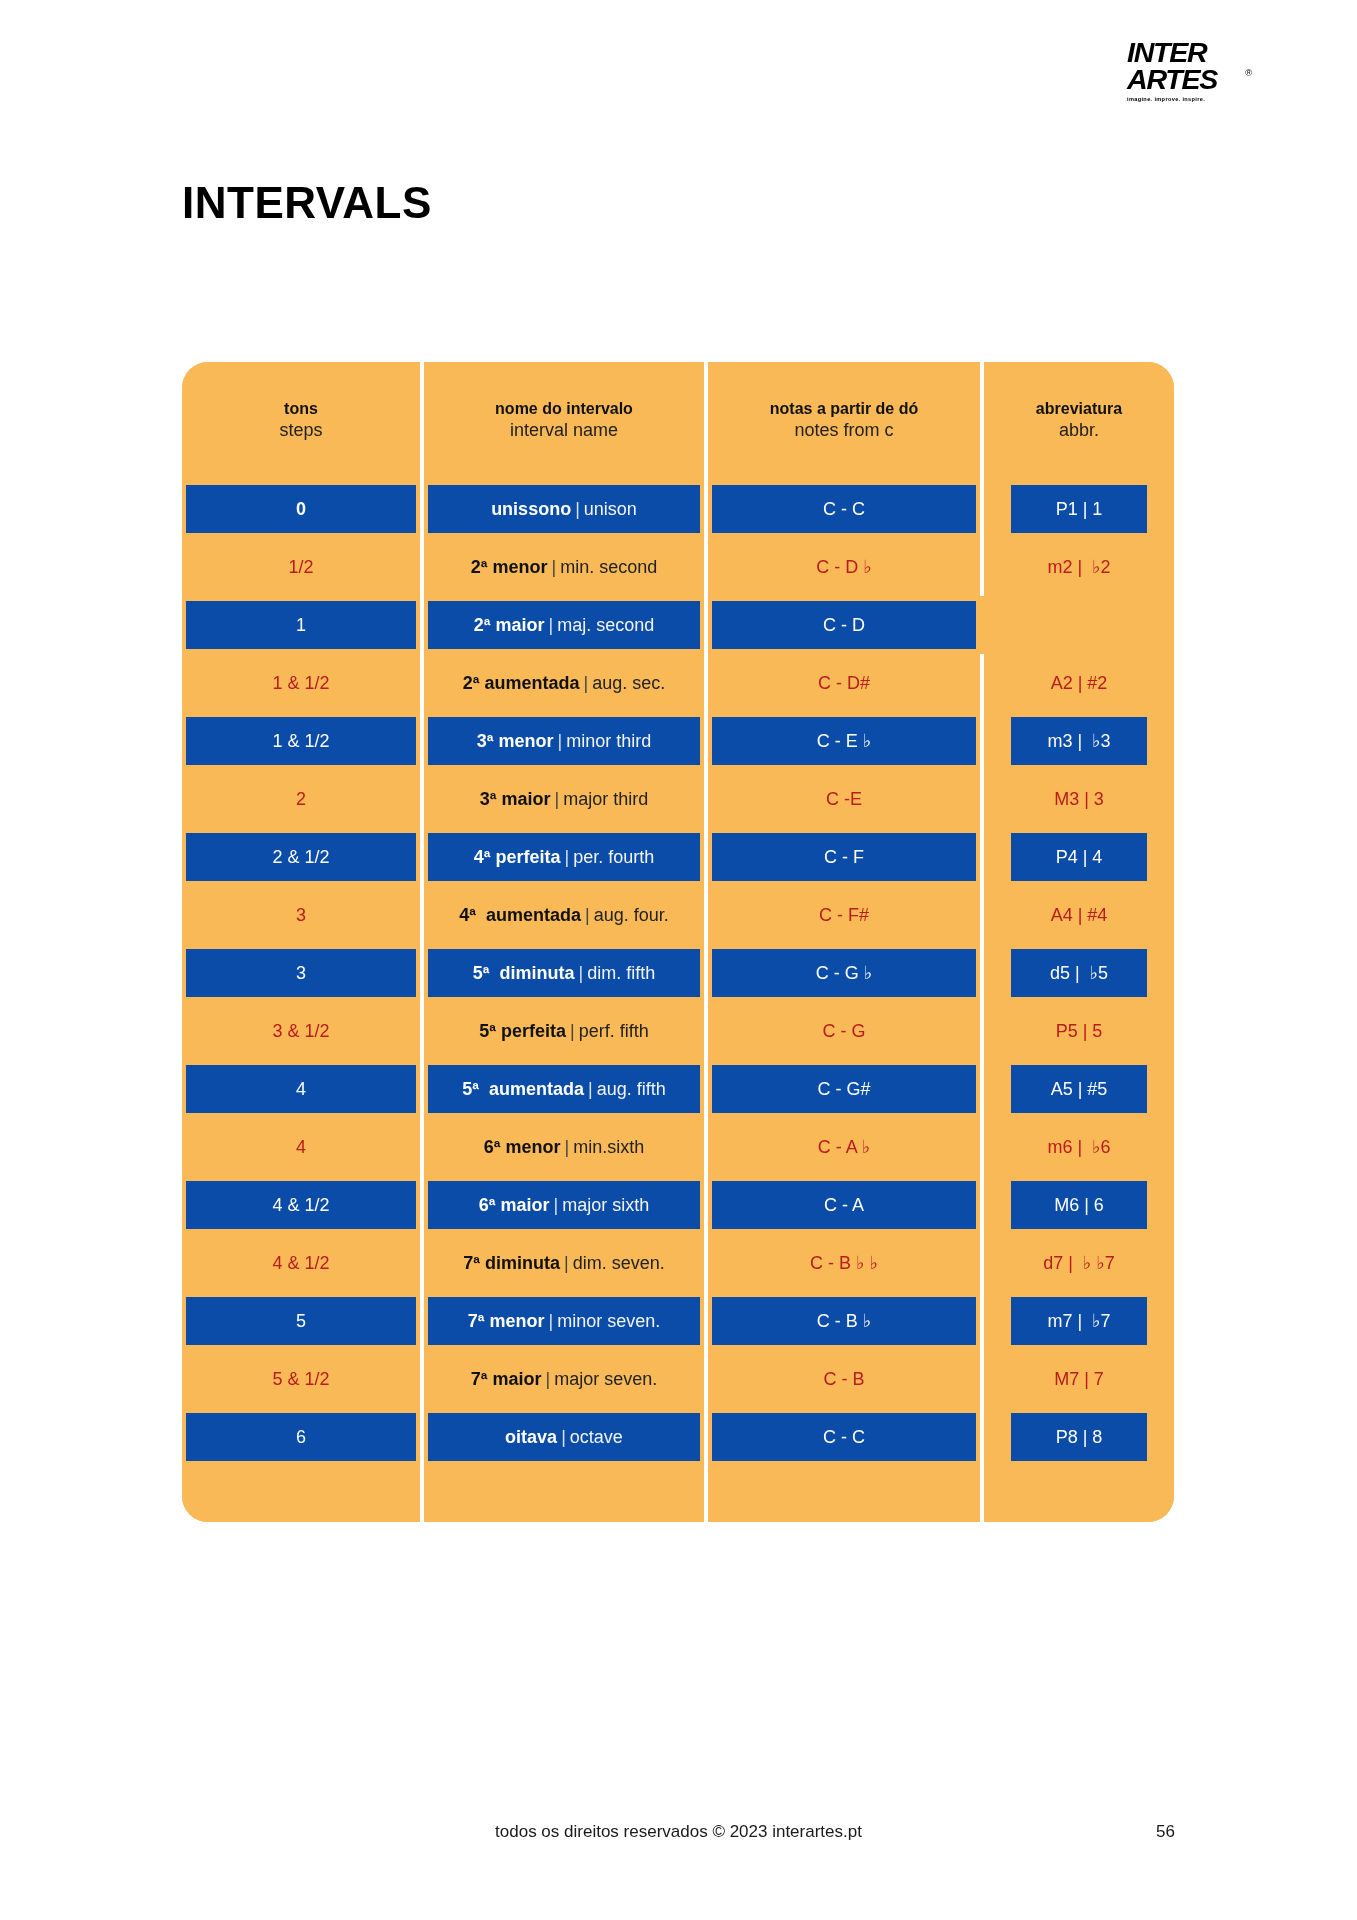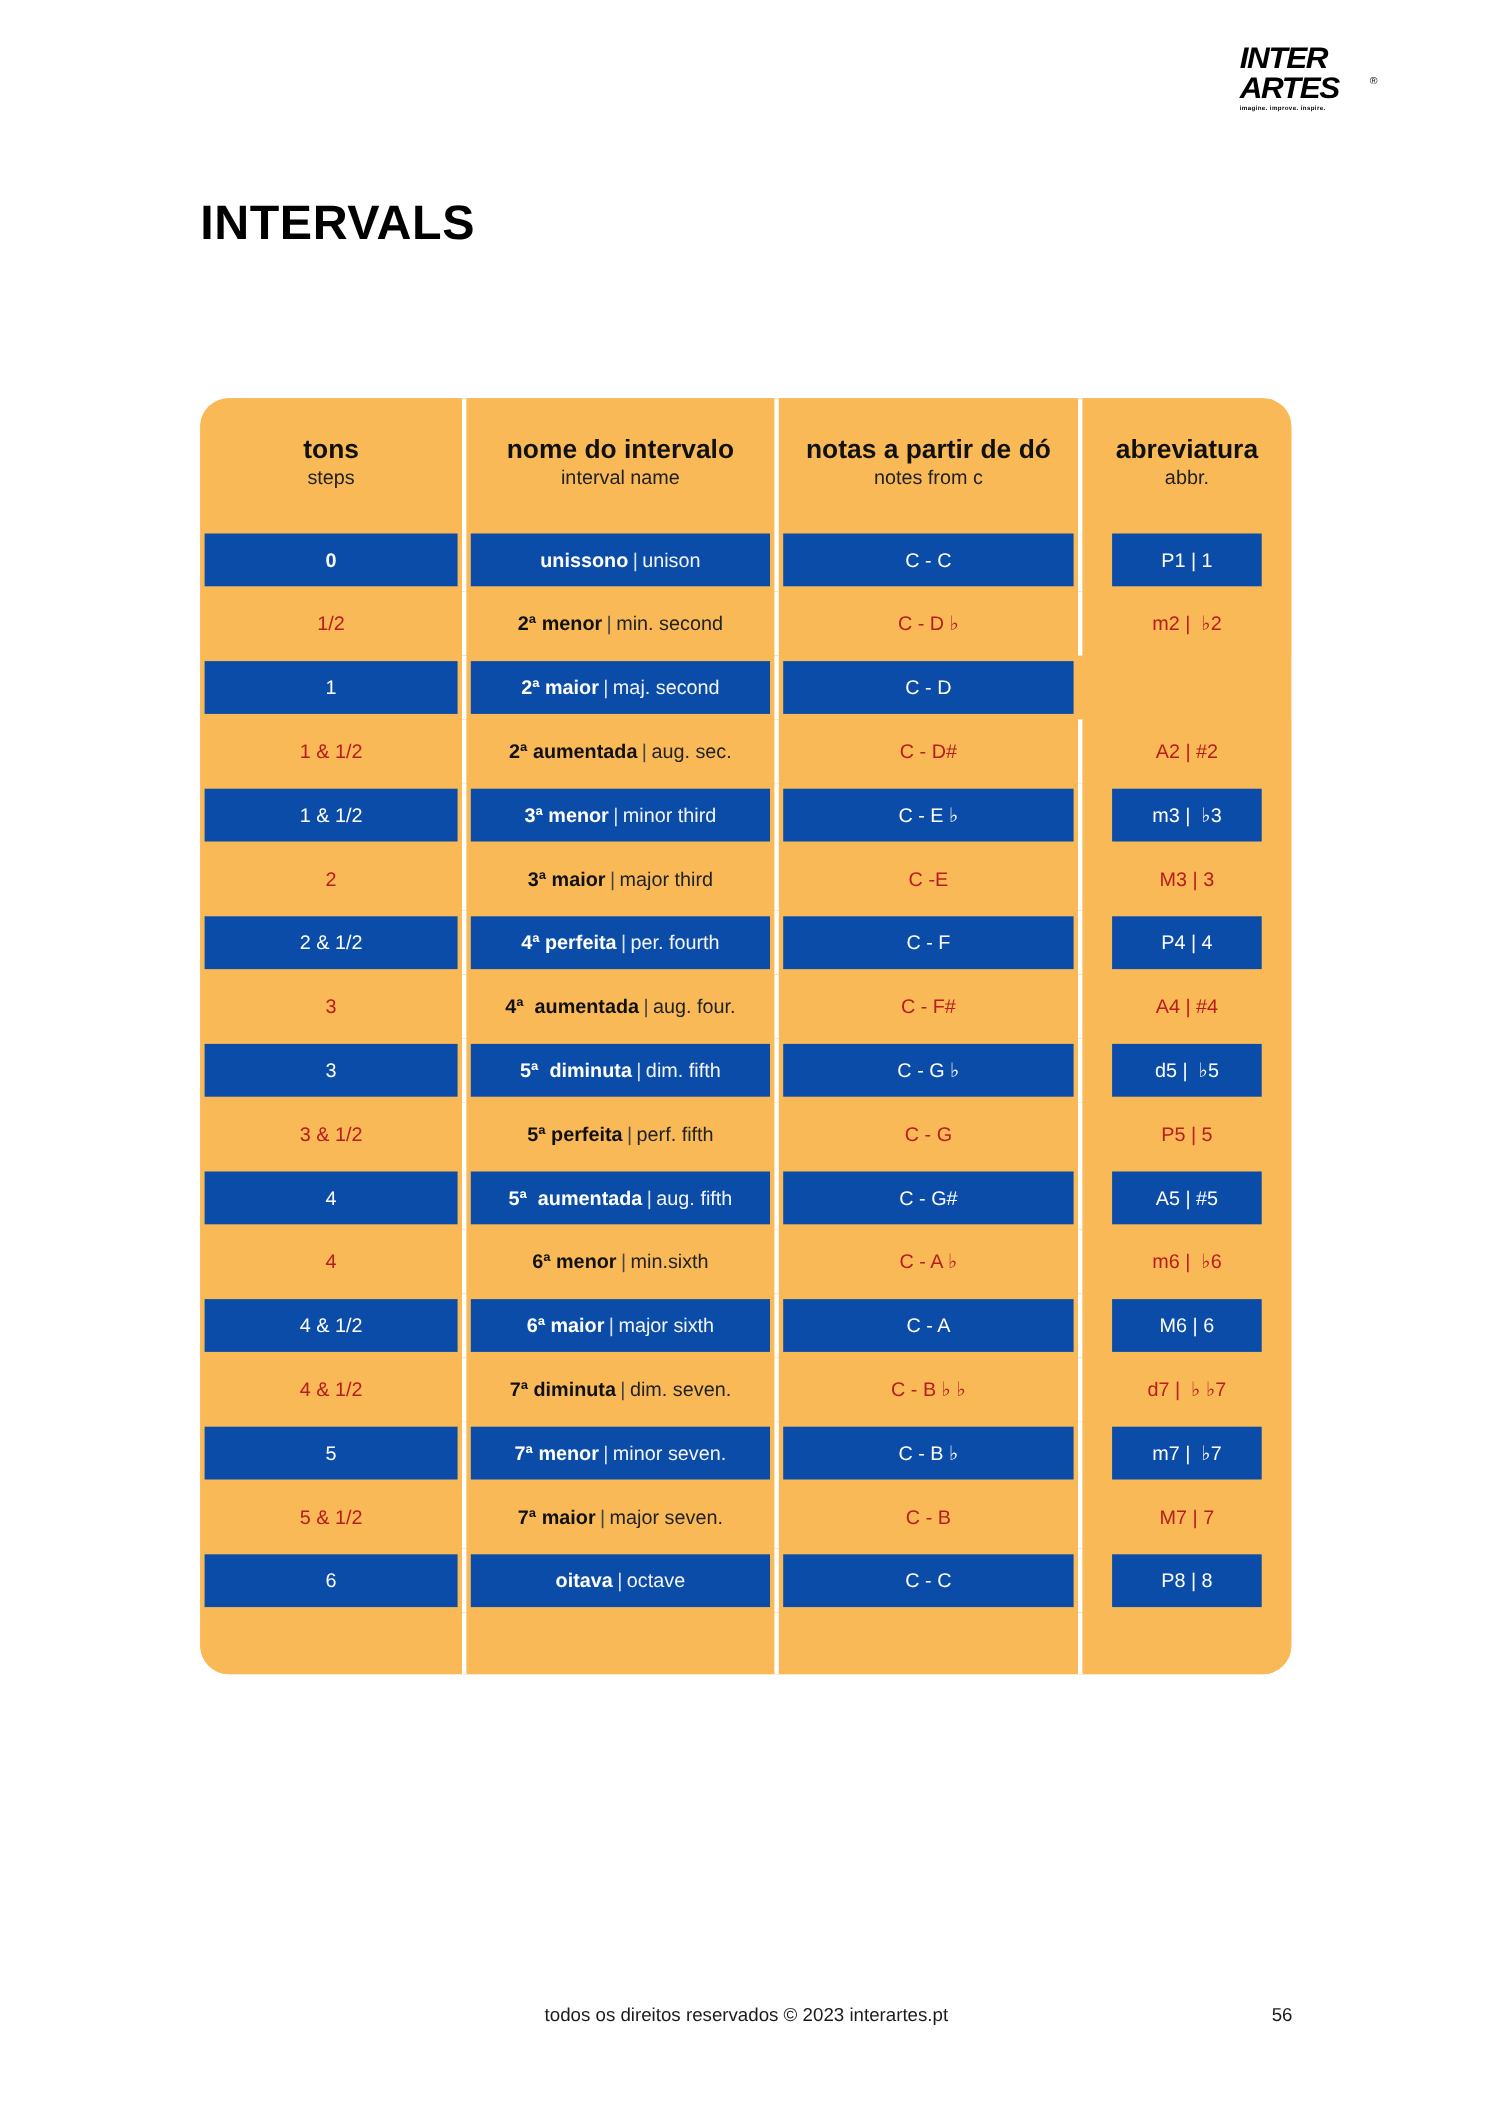--- a/index.html
+++ b/index.html
@@ -103,21 +103,21 @@
   .c-name, .c-notes, .c-abbr { border-left: 4px solid #ffffff; }
 
   
   .header-row .cell {
     height: 118px;
     flex-direction: column;
     justify-content: center;
     padding: 0 6px;
   }
   .hd-pt {
-    font-size: 24px;
+    font-size: 16px;
     font-weight: bold;
     color: #111111;
     line-height: 1.18;
   }
   .hd-en {
     font-size: 18px;
     font-weight: normal;
     color: #222222;
     line-height: 1.3;
   }

